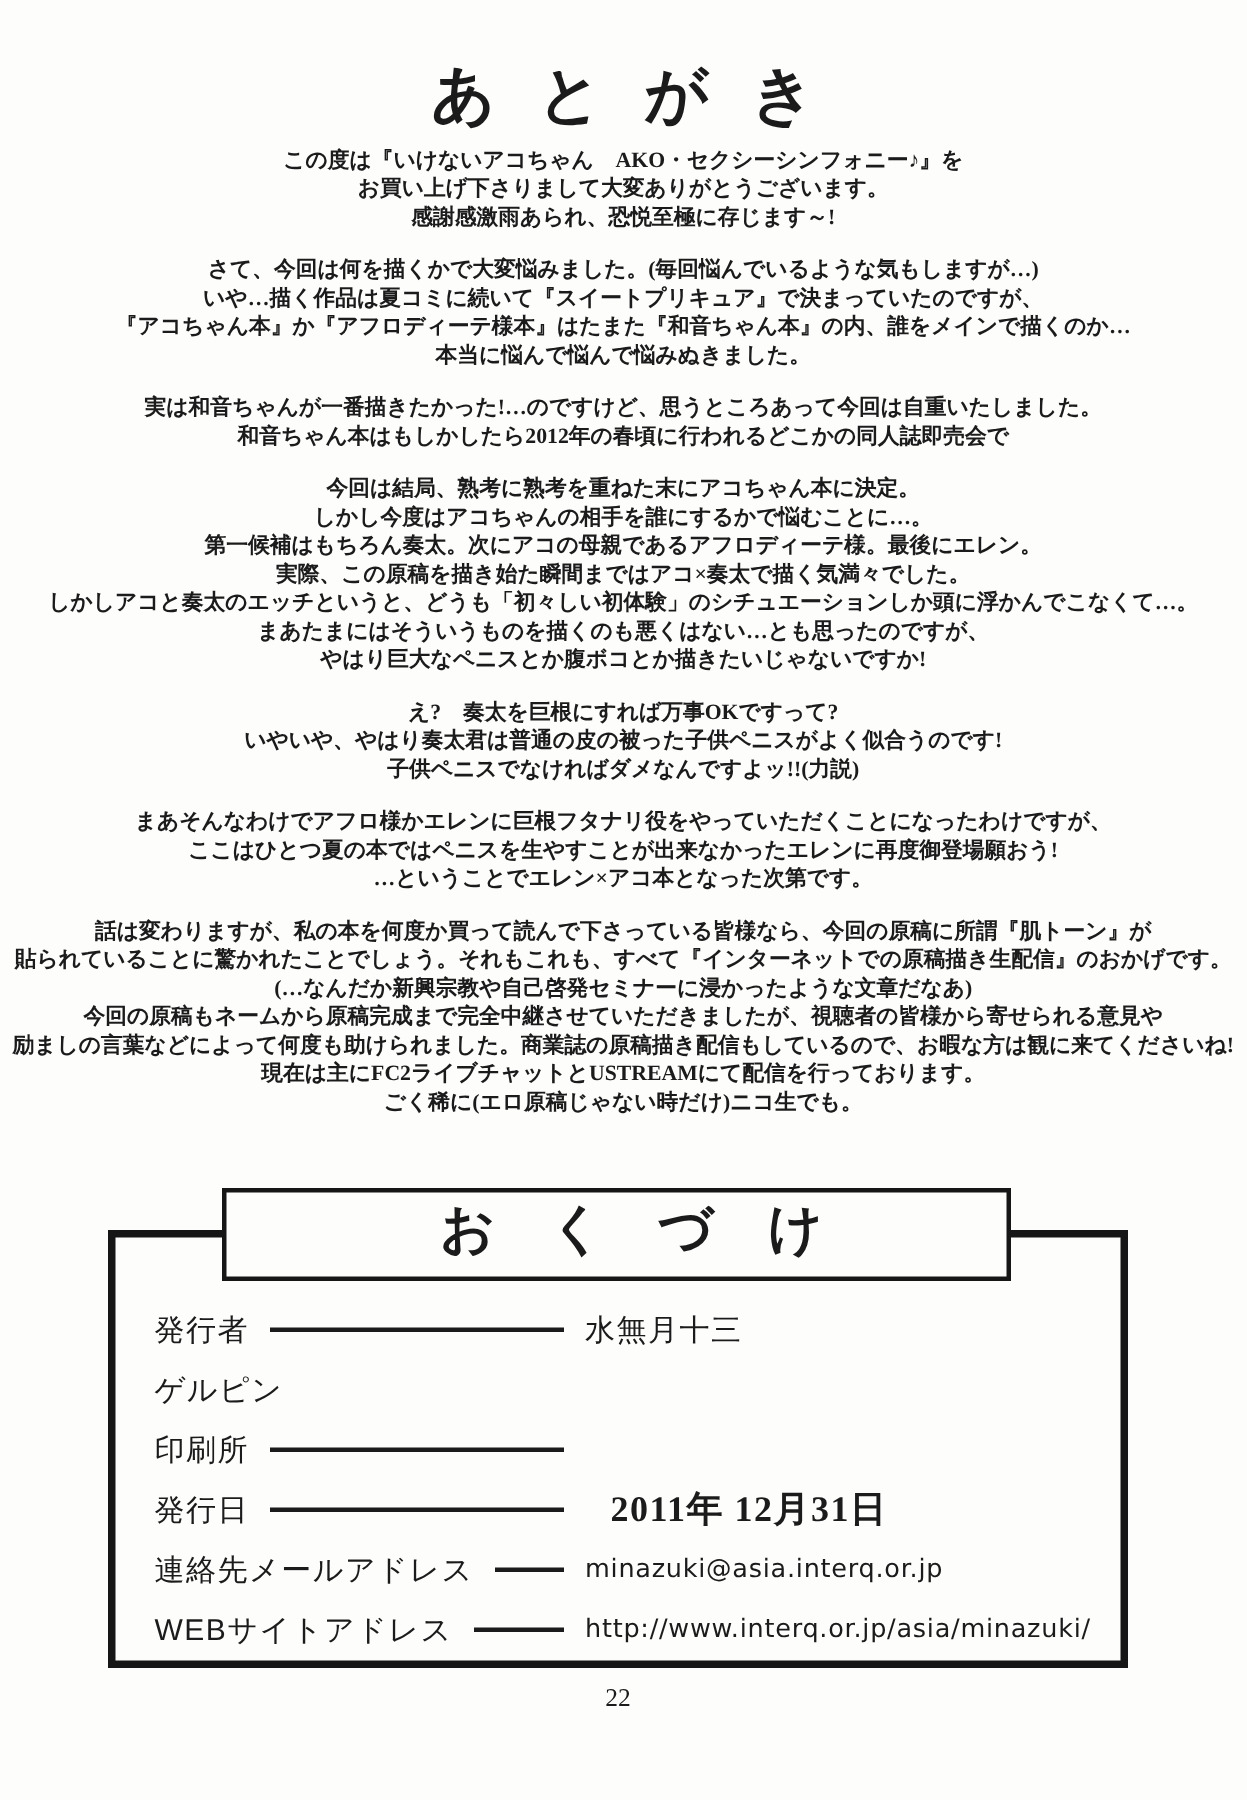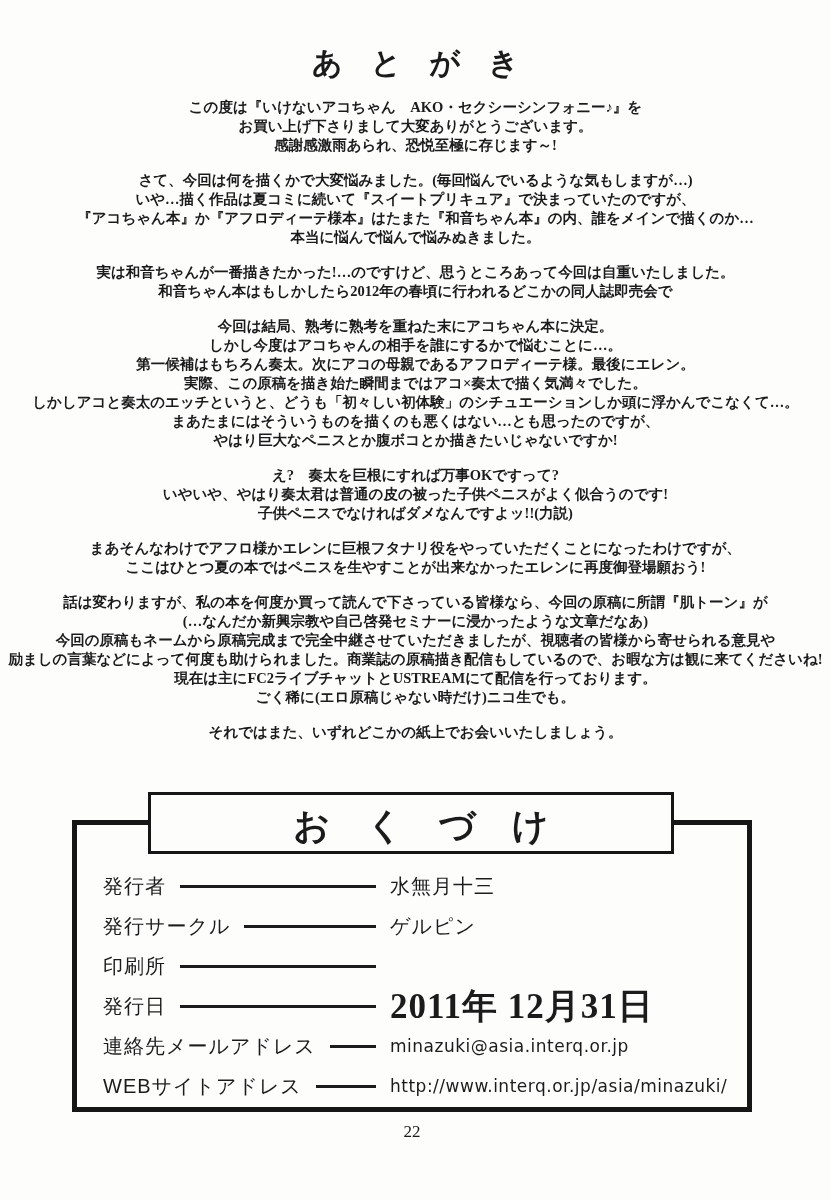--- a/index.html
+++ b/index.html
@@ -12,48 +12,48 @@
   .page{position:absolute;inset:0;background:#fdfdfc;}
 
   
   .afterword{
     position:absolute;top:38px;left:0;right:0;
     text-align:center;font-weight:bold;
   }
   .aw-title{
     margin:0 0 10px 0;
     font-family:"DejaVu Sans","Liberation Sans",sans-serif;
-    font-size:30px;line-height:50px;font-weight:bold;
+    font-size:42px;line-height:50px;font-weight:bold;
     letter-spacing:28px;padding-left:28px;white-space:nowrap;
   }
   .para{margin:0 auto 16px auto;font-size:14.5px;line-height:19px;}
   .para .line{white-space:nowrap;}
 
   
   .colophon-outer{
     position:absolute;left:72px;top:820px;width:680px;height:292px;
     box-sizing:border-box;border:5px solid #161616;background:#fdfdfc;
     padding:41px 18px 16px 26px;z-index:1;
   }
   .c-row{
     height:40px;display:flex;align-items:center;
     font-family:"Liberation Sans","DejaVu Sans",sans-serif;
   }
   .c-lead{flex:0 0 287px;width:287px;display:flex;align-items:center;}
   .c-label{font-size:20px;letter-spacing:1px;white-space:nowrap;}
   .c-rule{flex:1 1 auto;height:3px;background:#1b1b1b;margin:0 14px;min-width:26px;}
   .c-value{white-space:nowrap;}
   .v-gothic{font-size:20px;letter-spacing:1px;}
-  .v-date{font-family:"Liberation Serif","DejaVu Serif",serif;font-size:35px;font-weight:bold;letter-spacing:1px;}
+  .v-date{font-family:"Liberation Serif","DejaVu Serif",serif;font-size:24px;font-weight:bold;letter-spacing:1px;margin-left:17px;}
   .v-script{font-family:"DejaVu Sans","Liberation Sans",sans-serif;font-size:17px;letter-spacing:0.5px;}
 
   .colophon-title-box{
     position:absolute;left:148px;top:792px;width:526px;height:62px;
     box-sizing:border-box;border:3px solid #161616;background:#fdfdfc;z-index:2;
-    display:flex;align-items:flex-end;justify-content:center;
+    display:flex;align-items:flex-start;justify-content:center;
     font-family:"DejaVu Sans","Liberation Sans",sans-serif;font-weight:bold;
     font-size:36px;letter-spacing:36px;padding-left:56px;white-space:nowrap;
   }
 
   .page-number{
     position:absolute;top:1122px;left:0;width:824px;text-align:center;
     font-family:Liberation Serif, serif;font-size:17px;
   }
 </style>
 </head>
@@ -94,49 +94,44 @@
 
     <div class="para">
       <div class="line">え?　奏太を巨根にすれば万事OKですって?</div>
       <div class="line">いやいや、やはり奏太君は普通の皮の被った子供ペニスがよく似合うのです!</div>
       <div class="line">子供ペニスでなければダメなんですよッ!!(力説)</div>
     </div>
 
     <div class="para">
       <div class="line">まあそんなわけでアフロ様かエレンに巨根フタナリ役をやっていただくことになったわけですが、</div>
       <div class="line">ここはひとつ夏の本ではペニスを生やすことが出来なかったエレンに再度御登場願おう!</div>
+      <div class="line">…ということでエレン×アコ本となった次第です。</div>
     </div>
 
     <div class="para">
       <div class="line">話は変わりますが、私の本を何度か買って読んで下さっている皆様なら、今回の原稿に所謂『肌トーン』が</div>
+      <div class="line">貼られていることに驚かれたことでしょう。それもこれも、すべて『インターネットでの原稿描き生配信』のおかげです。</div>
       <div class="line">(…なんだか新興宗教や自己啓発セミナーに浸かったような文章だなあ)</div>
       <div class="line">今回の原稿もネームから原稿完成まで完全中継させていただきましたが、視聴者の皆様から寄せられる意見や</div>
       <div class="line">励ましの言葉などによって何度も助けられました。商業誌の原稿描き配信もしているので、お暇な方は観に来てくださいね!</div>
       <div class="line">現在は主にFC2ライブチャットとUSTREAMにて配信を行っております。</div>
       <div class="line">ごく稀に(エロ原稿じゃない時だけ)ニコ生でも。</div>
     </div>
 
-    <div class="para">
-      <div class="line">それではまた、いずれどこかの紙上でお会いいたしましょう。</div>
-    </div>
   </div>
 
   <div class="colophon-outer">
     <div class="c-row">
       <div class="c-lead">
         <span class="c-label">発行者</span>
         <span class="c-rule"></span>
       </div>
       <span class="c-value v-gothic">水無月十三</span>
     </div>
     <div class="c-row">
-      <div class="c-lead">
-        <span class="c-label">発行サークル</span>
-        <span class="c-rule"></span>
-      </div>
       <span class="c-value v-gothic">ゲルピン</span>
     </div>
     <div class="c-row">
       <div class="c-lead">
         <span class="c-label">印刷所</span>
         <span class="c-rule"></span>
       </div>
     </div>
     <div class="c-row">
       <div class="c-lead">

